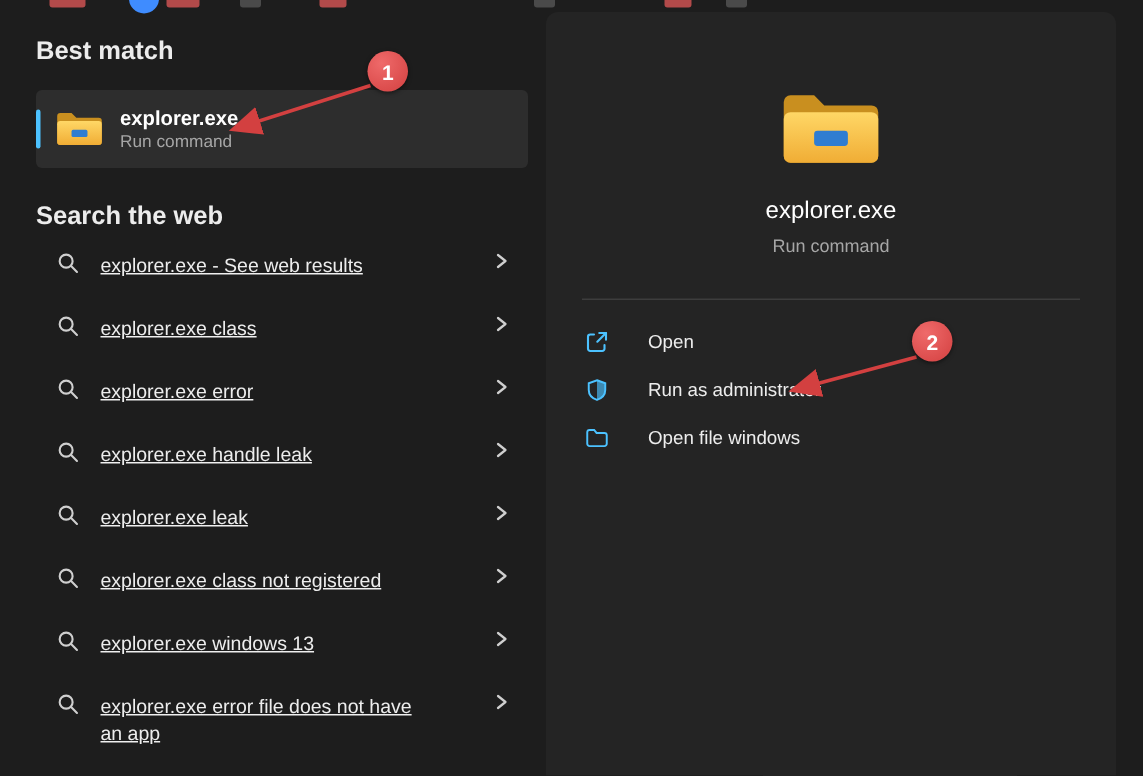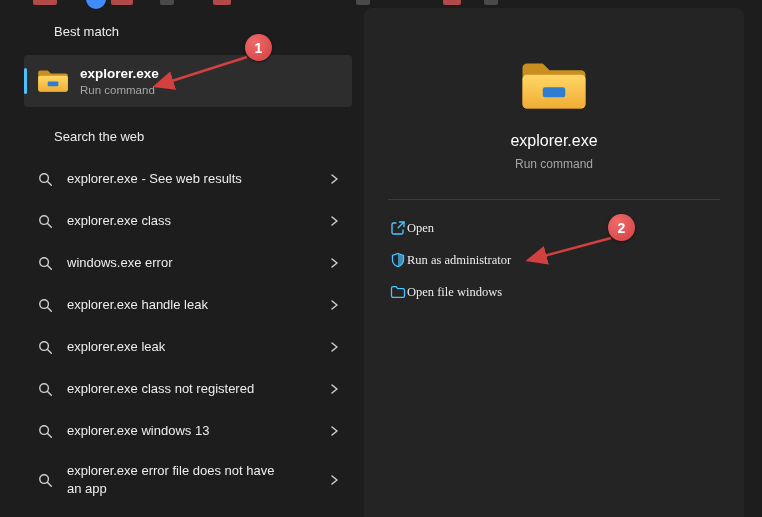--- a/index.html
+++ b/index.html
@@ -16,41 +16,41 @@
   .sliver { position: absolute; top: 0; height: 5px; border-radius: 0 0 2px 2px; }
   .sliver.red  { background: #b24a4a; }
   .sliver.gray { background: #4a4a4a; }
   .top-blue-circle {
     position: absolute; top: -11px; left: 86px; width: 20px; height: 20px;
     border-radius: 50%; background: #3f8cff;
   }
 
   
   .left-col { position: absolute; left: 24px; top: 24px; width: 328px; }
-  .section-header { font-size: 13px; color: #ececec; font-weight: 400; margin-left: 30px; }
+  .section-header { font-size: 17px; color: #ececec; font-weight: 700; }
   .best-match-item {
     position: relative; margin-top: 16px; height: 52px; width: 100%;
     background: #2d2d2d; border-radius: 4px;
     display: flex; align-items: center; padding-left: 12px; cursor: default;
   }
   .accent-bar {
     position: absolute; left: 0; top: 13px; bottom: 13px; width: 3px;
     border-radius: 2px; background: #4cc2ff;
   }
   .bm-folder { width: 34px; height: 28px; flex: 0 0 auto; }
   .bm-text { margin-left: 10px; display: flex; flex-direction: column; gap: 3px; }
   .bm-title { font-size: 13.5px; font-weight: 700; color: #ffffff; }
   .bm-sub { font-size: 11.5px; color: #a6a6a6; }
 
   .web-header { margin-top: 22px; }
 
   .suggestions { margin-top: 14px; }
   .suggestion-row {
-    height: 42px; display: flex; align-items: center;
-    padding: 0 12px 0 14px; border-radius: 4px; cursor: default;
+    height: 42px; display: flex; align-items: flex-start;
+    padding: 0 12px 0 14px; border-radius: 4px; cursor: default; text-decoration: underline;
   }
   .suggestion-row.two-line { height: 56px; }
   .suggestion-row .mag { width: 15px; height: 15px; flex: 0 0 auto; }
   .suggestion-row .s-text {
     margin-left: 14px; font-size: 13px; color: #ededed;
     flex: 1 1 auto; line-height: 1.35; max-width: 215px;
   }
   .suggestion-row .chev { width: 12px; height: 12px; flex: 0 0 auto; margin-left: auto; }
 
   
@@ -59,22 +59,22 @@
     background: #242424; border-radius: 8px 8px 0 0;
     display: flex; flex-direction: column; align-items: center;
     padding-top: 48px;
   }
   .big-folder { width: 72px; height: 60px; }
   .preview-title { margin-top: 16px; font-size: 16px; color: #ffffff; }
   .preview-sub { margin-top: 7px; font-size: 12px; color: #a6a6a6; }
   .divider { margin-top: 28px; width: 332px; height: 1px; background: #3d3d3d; }
   .actions { margin-top: 12px; width: 100%; padding: 0 20px; }
   .action-row {
-    height: 32px; display: flex; align-items: center; gap: 1px;
-    padding-left: 6px; border-radius: 4px; cursor: default; font-family: Liberation Serif, serif;
+    height: 32px; display: flex; align-items: center; gap: 26px;
+    padding-left: 6px; border-radius: 4px; cursor: default;
   }
   .action-row svg { width: 16px; height: 16px; flex: 0 0 auto; }
   .action-label { font-size: 12.5px; color: #ededed; }
 
   
   .annotation-circle {
     position: absolute; width: 27px; height: 27px; border-radius: 50%;
     background: radial-gradient(circle at 35% 30%, #ef6a6a, #d34040);
     box-shadow: 0 1px 3px rgba(0,0,0,.5);
     display: flex; align-items: center; justify-content: center;
@@ -146,21 +146,21 @@
         <svg class="chev" viewBox="0 0 12 12">
             <path d="M4 2 L9 6 L4 10" fill="none" stroke="#cfcfcf" stroke-width="1.5" stroke-linecap="round" stroke-linejoin="round"></path>
           </svg>
       </div>
 
       <div class="suggestion-row">
         <svg class="mag" viewBox="0 0 16 16">
             <circle cx="6.5" cy="6.5" r="4.6" fill="none" stroke="#cfcfcf" stroke-width="1.5"></circle>
             <line x1="10.2" y1="10.2" x2="14.2" y2="14.2" stroke="#cfcfcf" stroke-width="1.5" stroke-linecap="round"></line>
           </svg>
-        <span class="s-text">windows.exe error</span>
+        <span class="s-text">explorer.exe error</span>
         <svg class="chev" viewBox="0 0 12 12">
             <path d="M4 2 L9 6 L4 10" fill="none" stroke="#cfcfcf" stroke-width="1.5" stroke-linecap="round" stroke-linejoin="round"></path>
           </svg>
       </div>
 
       <div class="suggestion-row">
         <svg class="mag" viewBox="0 0 16 16">
             <circle cx="6.5" cy="6.5" r="4.6" fill="none" stroke="#cfcfcf" stroke-width="1.5"></circle>
             <line x1="10.2" y1="10.2" x2="14.2" y2="14.2" stroke="#cfcfcf" stroke-width="1.5" stroke-linecap="round"></line>
           </svg>

